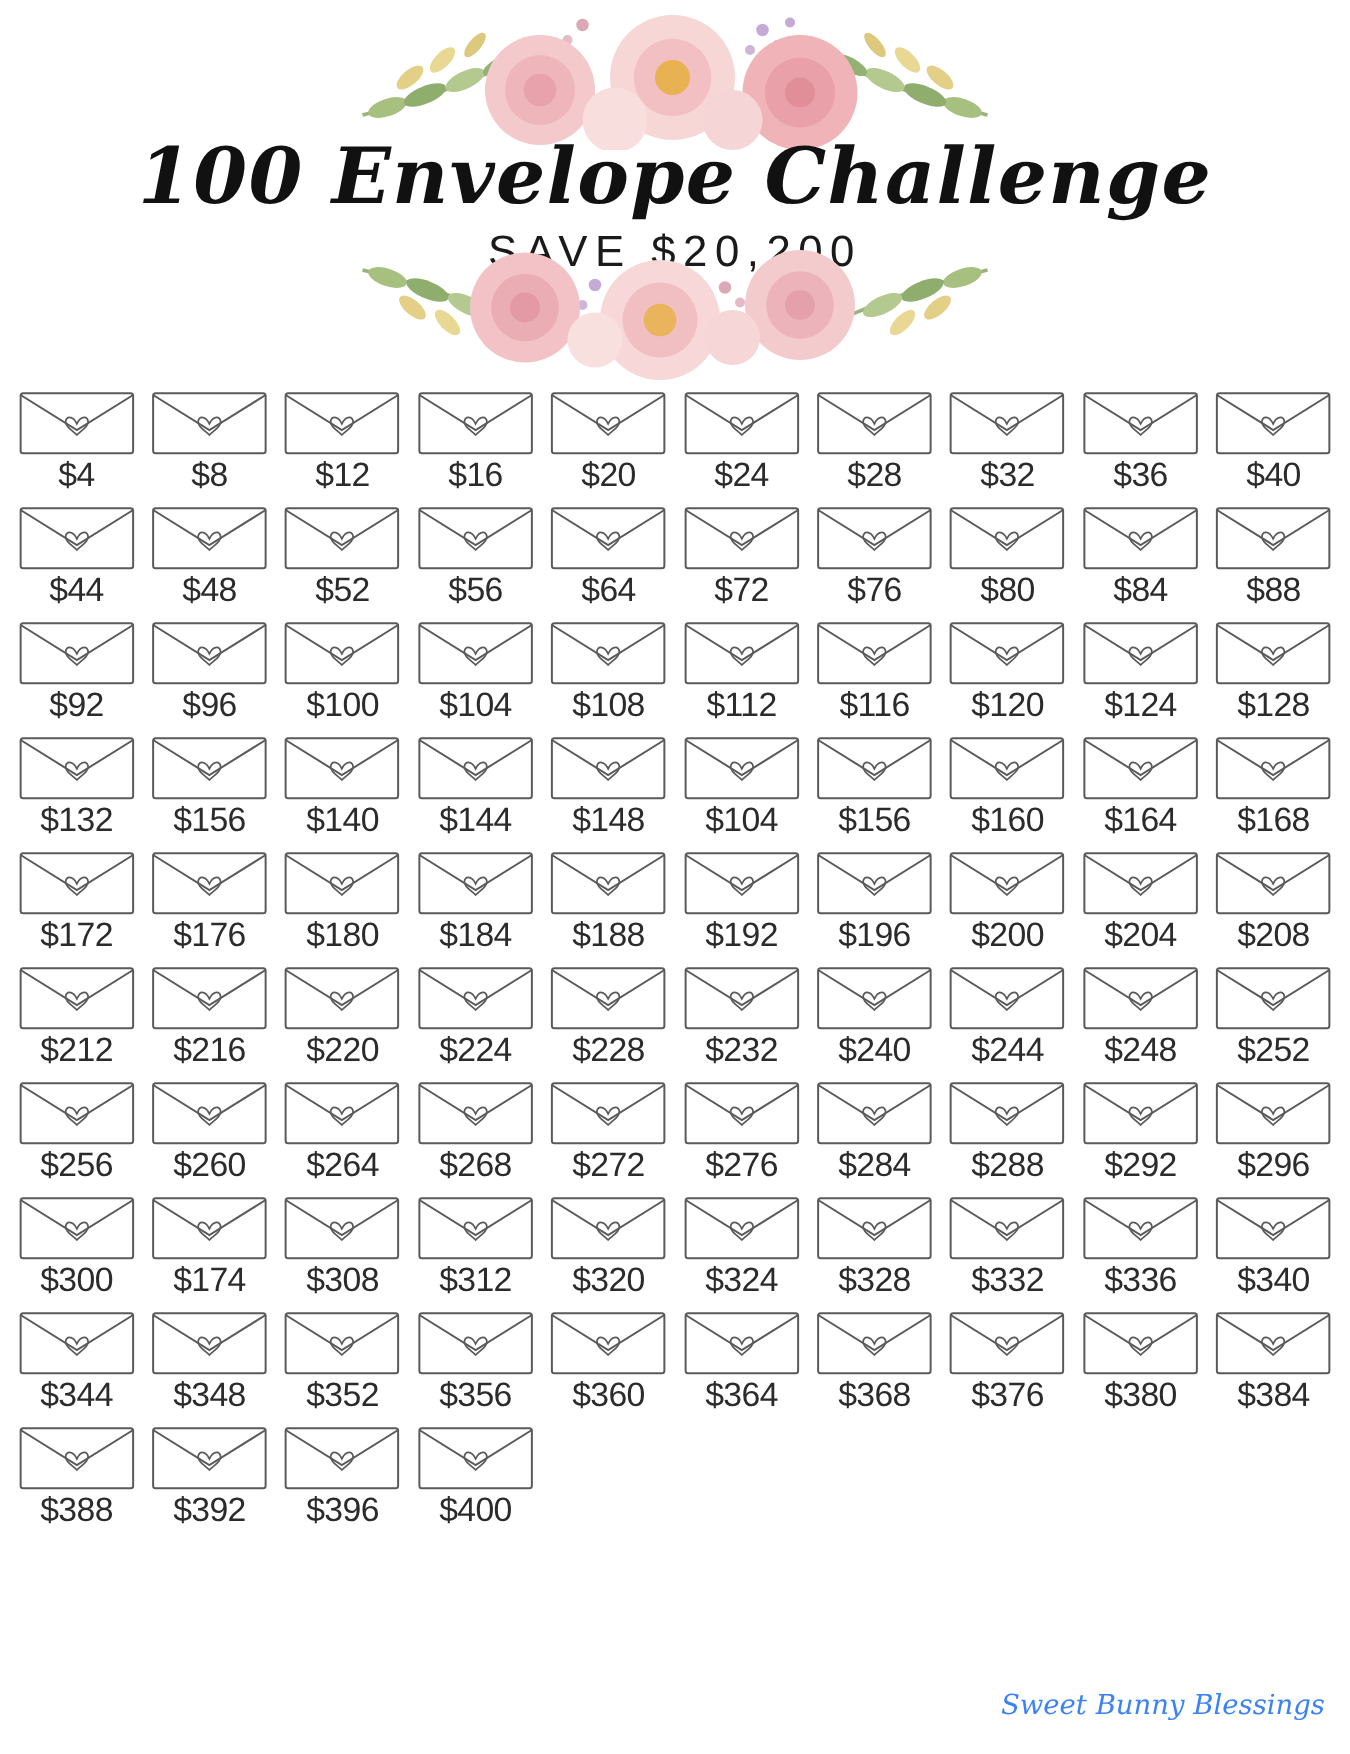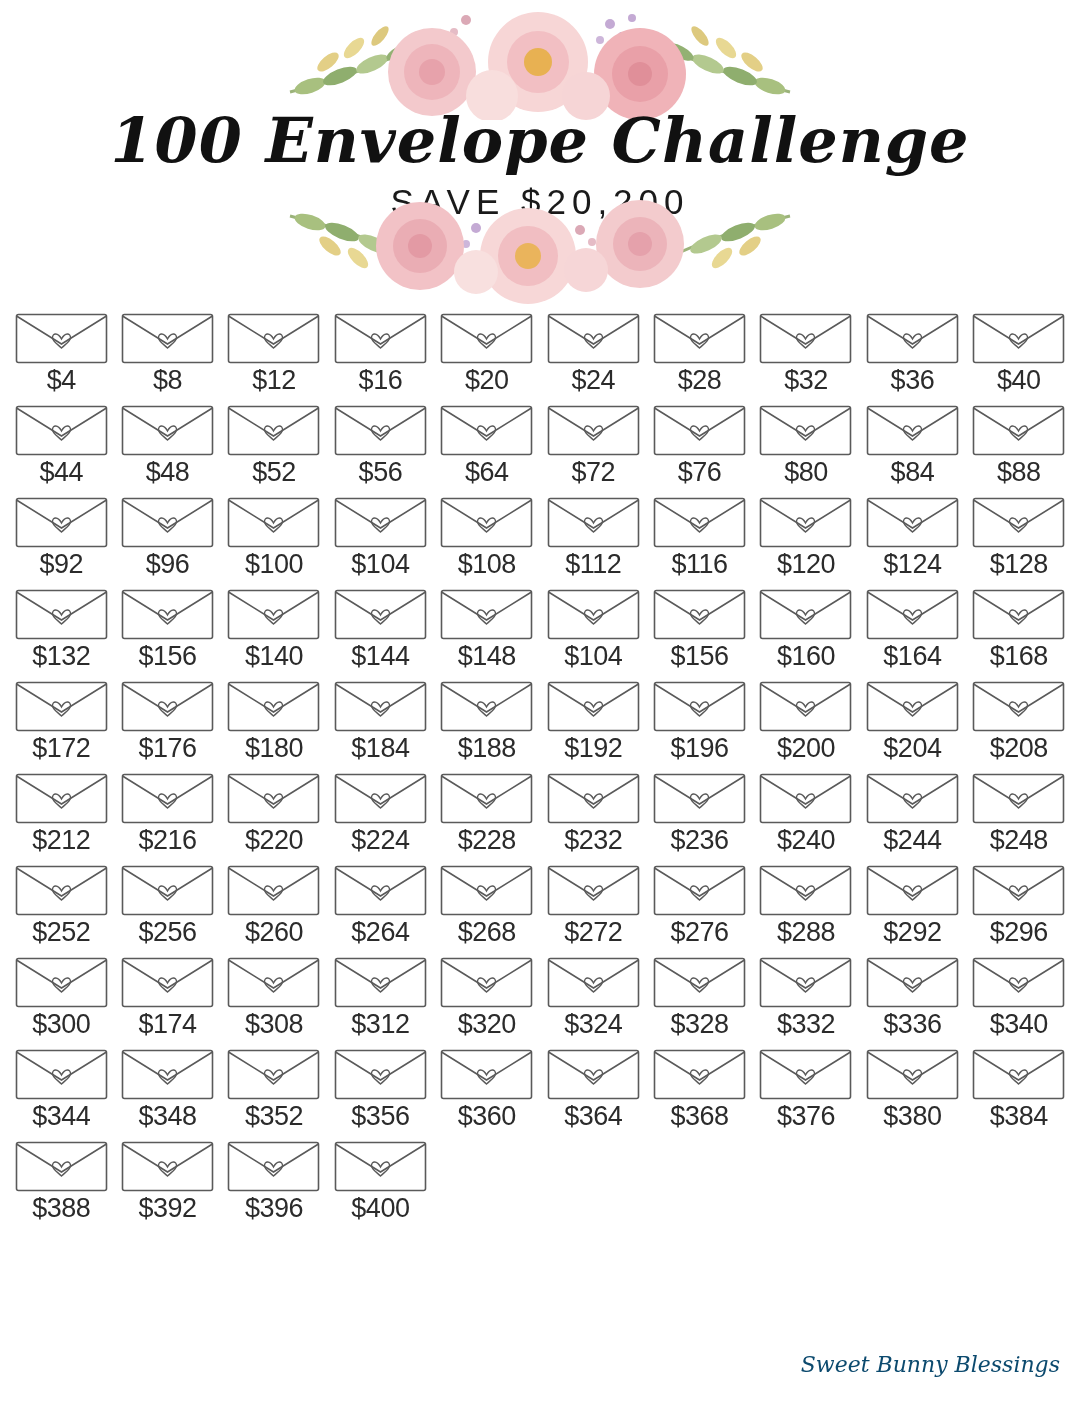--- a/index.html
+++ b/index.html
@@ -88,21 +88,21 @@
   
   .footer {
     position: absolute;
     top: 1352px;
     left: 0;
     width: 1060px;
     text-align: right;
     font-family: "DejaVu Serif", serif;
     font-style: italic;
     font-size: 22px;
-    color: #0c4a6e;
+    color: #3b82f6;
   }
 </style>
 </head>
 <body>
 
 <div class="header">
 
   <svg class="floral floral-top" viewBox="0 0 520 120">
     <g>
 
@@ -747,30 +747,20 @@
       <span class="amount">$232</span>
     </div>
     <div class="cell">
       <span>
         <svg class="env-svg" viewBox="0 0 95 53">
           <rect x="2.5" y="2.5" width="90" height="48" rx="2" ry="2" fill="#ffffff" stroke="#5a5a5a" stroke-width="1.6"></rect>
           <path d="M2.5 4 L47.5 32 L92.5 4" fill="none" stroke="#5a5a5a" stroke-width="1.6"></path>
           <path d="M47.5 27 C44 20 38.5 21 38.5 25.5 C38.5 29.5 44 32.5 47.5 36 C51 32.5 56.5 29.5 56.5 25.5 C56.5 21 51 20 47.5 27 Z" fill="none" stroke="#5a5a5a" stroke-width="1.4"></path>
         </svg>
       </span>
-      <span class="amount">$236</span>
-    </div>
-    <div class="cell">
-      <span>
-        <svg class="env-svg" viewBox="0 0 95 53">
-          <rect x="2.5" y="2.5" width="90" height="48" rx="2" ry="2" fill="#ffffff" stroke="#5a5a5a" stroke-width="1.6"></rect>
-          <path d="M2.5 4 L47.5 32 L92.5 4" fill="none" stroke="#5a5a5a" stroke-width="1.6"></path>
-          <path d="M47.5 27 C44 20 38.5 21 38.5 25.5 C38.5 29.5 44 32.5 47.5 36 C51 32.5 56.5 29.5 56.5 25.5 C56.5 21 51 20 47.5 27 Z" fill="none" stroke="#5a5a5a" stroke-width="1.4"></path>
-        </svg>
-      </span>
       <span class="amount">$240</span>
     </div>
     <div class="cell">
       <span>
         <svg class="env-svg" viewBox="0 0 95 53">
           <rect x="2.5" y="2.5" width="90" height="48" rx="2" ry="2" fill="#ffffff" stroke="#5a5a5a" stroke-width="1.6"></rect>
           <path d="M2.5 4 L47.5 32 L92.5 4" fill="none" stroke="#5a5a5a" stroke-width="1.6"></path>
           <path d="M47.5 27 C44 20 38.5 21 38.5 25.5 C38.5 29.5 44 32.5 47.5 36 C51 32.5 56.5 29.5 56.5 25.5 C56.5 21 51 20 47.5 27 Z" fill="none" stroke="#5a5a5a" stroke-width="1.4"></path>
         </svg>
       </span>
@@ -857,20 +847,30 @@
       <span class="amount">$276</span>
     </div>
     <div class="cell">
       <span>
         <svg class="env-svg" viewBox="0 0 95 53">
           <rect x="2.5" y="2.5" width="90" height="48" rx="2" ry="2" fill="#ffffff" stroke="#5a5a5a" stroke-width="1.6"></rect>
           <path d="M2.5 4 L47.5 32 L92.5 4" fill="none" stroke="#5a5a5a" stroke-width="1.6"></path>
           <path d="M47.5 27 C44 20 38.5 21 38.5 25.5 C38.5 29.5 44 32.5 47.5 36 C51 32.5 56.5 29.5 56.5 25.5 C56.5 21 51 20 47.5 27 Z" fill="none" stroke="#5a5a5a" stroke-width="1.4"></path>
         </svg>
       </span>
+      <span class="amount">$284</span>
+    </div>
+    <div class="cell">
+      <span>
+        <svg class="env-svg" viewBox="0 0 95 53">
+          <rect x="2.5" y="2.5" width="90" height="48" rx="2" ry="2" fill="#ffffff" stroke="#5a5a5a" stroke-width="1.6"></rect>
+          <path d="M2.5 4 L47.5 32 L92.5 4" fill="none" stroke="#5a5a5a" stroke-width="1.6"></path>
+          <path d="M47.5 27 C44 20 38.5 21 38.5 25.5 C38.5 29.5 44 32.5 47.5 36 C51 32.5 56.5 29.5 56.5 25.5 C56.5 21 51 20 47.5 27 Z" fill="none" stroke="#5a5a5a" stroke-width="1.4"></path>
+        </svg>
+      </span>
       <span class="amount">$288</span>
     </div>
     <div class="cell">
       <span>
         <svg class="env-svg" viewBox="0 0 95 53">
           <rect x="2.5" y="2.5" width="90" height="48" rx="2" ry="2" fill="#ffffff" stroke="#5a5a5a" stroke-width="1.6"></rect>
           <path d="M2.5 4 L47.5 32 L92.5 4" fill="none" stroke="#5a5a5a" stroke-width="1.6"></path>
           <path d="M47.5 27 C44 20 38.5 21 38.5 25.5 C38.5 29.5 44 32.5 47.5 36 C51 32.5 56.5 29.5 56.5 25.5 C56.5 21 51 20 47.5 27 Z" fill="none" stroke="#5a5a5a" stroke-width="1.4"></path>
         </svg>
       </span>

